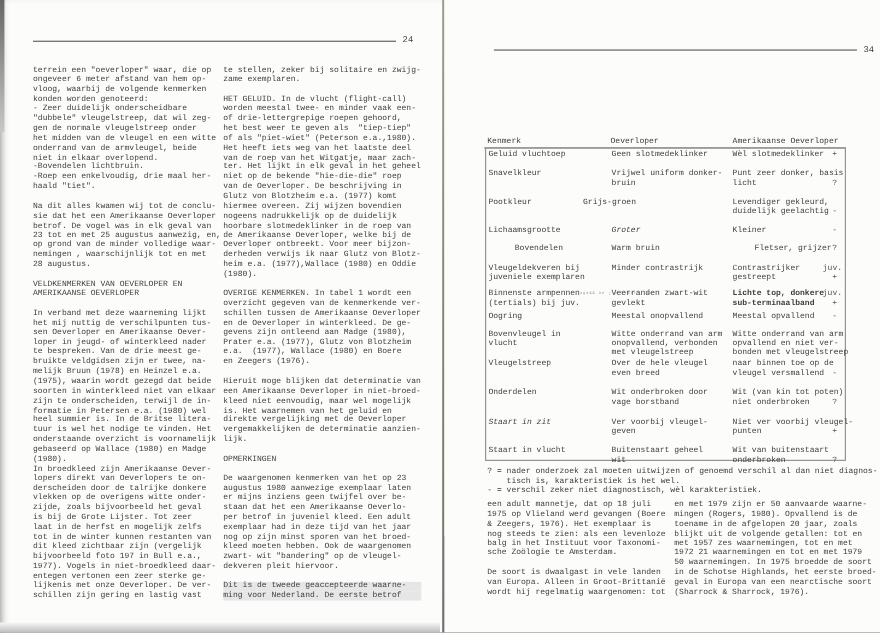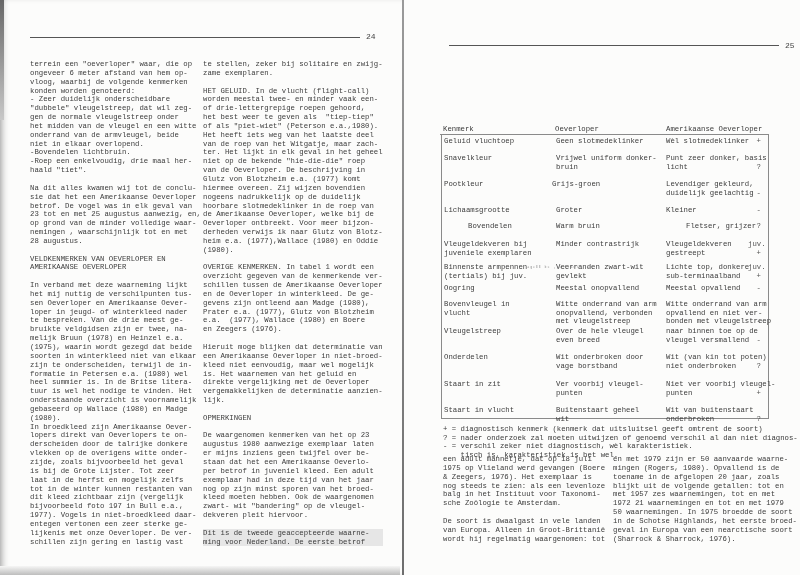--- a/index.html
+++ b/index.html
@@ -41,65 +41,65 @@
 
     <div class="col" id="lp-c1" style="left:30px; top:60px;"><div>terrein een "oeverloper" waar, die op</div><div>ongeveer 6 meter afstand van hem op-</div><div>vloog, waarbij de volgende kenmerken</div><div>konden worden genoteerd:</div><div>- Zeer duidelijk onderscheidbare</div><div>"dubbele" vleugelstreep, dat wil zeg-</div><div>gen de normale vleugelstreep onder</div><div>het midden van de vleugel en een witte</div><div>onderrand van de armvleugel, beide</div><div>niet in elkaar overlopend.</div><div>-Bovendelen lichtbruin.</div><div>-Roep een enkelvoudig, drie maal her-</div><div>haald "tiet".</div><div>&nbsp;</div><div>Na dit alles kwamen wij tot de conclu-</div><div>sie dat het een Amerikaanse Oeverloper</div><div>betrof. De vogel was in elk geval van</div><div>23 tot en met 25 augustus aanwezig, en,</div><div>op grond van de minder volledige waar-</div><div>nemingen , waarschijnlijk tot en met</div><div>28 augustus.</div><div>&nbsp;</div><div>VELDKENMERKEN VAN OEVERLOPER EN</div><div>AMERIKAANSE OEVERLOPER</div><div>&nbsp;</div><div>In verband met deze waarneming lijkt</div><div>het mij nuttig de verschilpunten tus-</div><div>sen Oeverloper en Amerikaanse Oever-</div><div>loper in jeugd- of winterkleed nader</div><div>te bespreken. Van de drie meest ge-</div><div>bruikte veldgidsen zijn er twee, na-</div><div>melijk Bruun (1978) en Heinzel e.a.</div><div>(1975), waarin wordt gezegd dat beide</div><div>soorten in winterkleed niet van elkaar</div><div>zijn te onderscheiden, terwijl de in-</div><div>formatie in Petersen e.a. (1980) wel</div><div>heel summier is. In de Britse litera-</div><div>tuur is wel het nodige te vinden. Het</div><div>onderstaande overzicht is voornamelijk</div><div>gebaseerd op Wallace (1980) en Madge</div><div>(1980).</div><div>In broedkleed zijn Amerikaanse Oever-</div><div>lopers direkt van Oeverlopers te on-</div><div>derscheiden door de talrijke donkere</div><div>vlekken op de overigens witte onder-</div><div>zijde, zoals bijvoorbeeld het geval</div><div>is bij de Grote Lijster. Tot zeer</div><div>laat in de herfst en mogelijk zelfs</div><div>tot in de winter kunnen restanten van</div><div>dit kleed zichtbaar zijn (vergelijk</div><div>bijvoorbeeld foto 197 in Bull e.a.,</div><div>1977). Vogels in niet-broedkleed daar-</div><div>entegen vertonen een zeer sterke ge-</div><div>lijkenis met onze Oeverloper. De ver-</div><div>schillen zijn gering en lastig vast</div></div>
     <div class="col" id="lp-c2" style="left:203px; top:60px;"><div>te stellen, zeker bij solitaire en zwijg-</div><div>zame exemplaren.</div><div>&nbsp;</div><div>HET GELUID. In de vlucht (flight-call)</div><div>worden meestal twee- en minder vaak een-</div><div>of drie-lettergrepige roepen gehoord,</div><div>het best weer te geven als  "tiep-tiep"</div><div>of als "piet-wiet" (Peterson e.a.,1980).</div><div>Het heeft iets weg van het laatste deel</div><div>van de roep van het Witgatje, maar zach-</div><div>ter. Het lijkt in elk geval in het geheel</div><div>niet op de bekende "hie-die-die" roep</div><div>van de Oeverloper. De beschrijving in</div><div>Glutz von Blotzheim e.a. (1977) komt</div><div>hiermee overeen. Zij wijzen bovendien</div><div>nogeens nadrukkelijk op de duidelijk</div><div>hoorbare slotmedeklinker in de roep van</div><div>de Amerikaanse Oeverloper, welke bij de</div><div>Oeverloper ontbreekt. Voor meer bijzon-</div><div>derheden verwijs ik naar Glutz von Blotz-</div><div>heim e.a. (1977),Wallace (1980) en Oddie</div><div>(1980).</div><div>&nbsp;</div><div>OVERIGE KENMERKEN. In tabel 1 wordt een</div><div>overzicht gegeven van de kenmerkende ver-</div><div>schillen tussen de Amerikaanse Oeverloper</div><div>en de Oeverloper in winterkleed. De ge-</div><div>gevens zijn ontleend aan Madge (1980),</div><div>Prater e.a. (1977), Glutz von Blotzheim</div><div>e.a.  (1977), Wallace (1980) en Boere</div><div>en Zeegers (1976).</div><div>&nbsp;</div><div>Hieruit moge blijken dat determinatie van</div><div>een Amerikaanse Oeverloper in niet-broed-</div><div>kleed niet eenvoudig, maar wel mogelijk</div><div>is. Het waarnemen van het geluid en</div><div>direkte vergelijking met de Oeverloper</div><div>vergemakkelijken de determinatie aanzien-</div><div>lijk.</div><div>&nbsp;</div><div>OPMERKINGEN</div><div>&nbsp;</div><div>De waargenomen kenmerken van het op 23</div><div>augustus 1980 aanwezige exemplaar laten</div><div>er mijns inziens geen twijfel over be-</div><div>staan dat het een Amerikaanse Oeverlo-</div><div>per betrof in juveniel kleed. Een adult</div><div>exemplaar had in deze tijd van het jaar</div><div>nog op zijn minst sporen van het broed-</div><div>kleed moeten hebben. Ook de waargenomen</div><div>zwart- wit "bandering" op de vleugel-</div><div>dekveren pleit hiervoor.</div><div>&nbsp;</div><div class="hl">Dit is de tweede geaccepteerde waarne-</div><div class="hl">ming voor Nederland. De eerste betrof</div></div>
     <div class="bottom-shade"></div>
   </div>
 
   <div class="gutter"></div>
 
   <div class="page page-right">
     <div class="header-rule" style="left:45px; top:45px; width:330px;"></div>
-    <div class="page-num" style="left:381px; top:41px;">25</div>
+    <div class="page-num" style="left:381px; top:41px;">34</div>
   </div>
 
 
   <div class="tab-head" style="left:443px;">Kenmerk</div>
   <div class="tab-head" style="left:555px;">Oeverloper</div>
   <div class="tab-head" style="left:666px;">Amerikaanse Oeverloper</div>
   <div class="tab-head-line"></div>
   <div class="tab-box"></div>
   <div id="table-rows">
       <div class="trow" style="left: 444px; top: 137px;">Geluid vluchtoep</div>
       <div class="trow" style="left: 556px; top: 137px;">Geen slotmedeklinker</div>
       <div class="trow" style="left: 666px; top: 137px;">Wèl slotmedeklinker</div>
       <div class="mark" style="left: 745px; top: 137px;">+</div>
       <div class="trow" style="left: 444px; top: 154px;">Snavelkleur</div>
       <div class="trow" style="left: 556px; top: 154px;">Vrijwel uniform donker-
 bruin</div>
       <div class="trow" style="left: 666px; top: 154px;">Punt zeer donker, basis
 licht</div>
       <div class="mark" style="left: 745px; top: 162.5px;">?</div>
       <div class="trow" style="left: 444px; top: 180px;">Pootkleur</div>
-      <div class="trow" style="left: 552px; top: 180px;">Grijs-groen</div>
+      <div class="trow" style="left: 530px; top: 180px;">Grijs-groen</div>
       <div class="trow" style="left: 666px; top: 180px;">Levendiger gekleurd,
 duidelijk geelachtig</div>
       <div class="mark" style="left: 745px; top: 188.5px;">-</div>
       <div class="trow" style="left: 444px; top: 206px;">Lichaamsgrootte</div>
-      <div class="trow" style="left: 556px; top: 206px;">Groter</div>
+      <div class="trow" style="left: 556px; top: 206px; font-style: italic;">Groter</div>
       <div class="trow" style="left: 666px; top: 206px;">Kleiner</div>
       <div class="mark" style="left: 745px; top: 206px;">-</div>
       <div class="trow" style="left: 468px; top: 222px;">Bovendelen</div>
       <div class="trow" style="left: 556px; top: 222px;">Warm bruin</div>
       <div class="trow" style="left: 666px; top: 222px; padding-left: 20px;">Fletser, grijzer</div>
       <div class="mark" style="left: 745px; top: 222px;">?</div>
       <div class="trow" style="left: 444px; top: 240px;">Vleugeldekveren bij
 juveniele exemplaren</div>
       <div class="trow" style="left: 556px; top: 240px;">Minder contrastrijk</div>
-      <div class="trow" style="left: 666px; top: 240px;">Vleugeldekveren
+      <div class="trow" style="left: 666px; top: 240px;">Contrastrijker
 gestreept</div>
       <div class="mark" style="left: 748px; top: 240px;">juv.</div>
       <div class="mark" style="left: 745px; top: 248.5px;">+</div>
       <div class="trow" style="left: 444px; top: 263px;">Binnenste armpennen
 (tertials) bij juv.</div>
       <div class="trow" style="left: 556px; top: 263px;">Veerranden zwart-wit
 gevlekt</div>
-      <div class="trow" style="left: 666px; top: 263px;">Lichte top, donkere
+      <div class="trow" style="left: 666px; top: 263px; font-weight: bold;">Lichte top, donkere
 sub-terminaalband</div>
       <div class="mark" style="left: 748px; top: 263px;">juv.</div>
       <div class="mark" style="left: 745px; top: 271.5px;">+</div>
       <div class="trow" style="left: 444px; top: 284px;">Oogring</div>
       <div class="trow" style="left: 556px; top: 284px;">Meestal onopvallend</div>
       <div class="trow" style="left: 666px; top: 284px; font-family: Liberation Mono, monospace;">Meestal opvallend</div>
       <div class="mark" style="left: 745px; top: 284px;">-</div>
       <div class="trow" style="left: 444px; top: 300px;">Bovenvleugel in
 vlucht</div>
       <div class="trow" style="left: 556px; top: 300px;">Witte onderrand van arm
@@ -114,32 +114,32 @@
 even breed</div>
       <div class="trow" style="left: 666px; top: 327px;">naar binnen toe op de
 vleugel versmallend</div>
       <div class="mark" style="left: 745px; top: 335.5px;">-</div>
       <div class="trow" style="left: 444px; top: 353px;">Onderdelen</div>
       <div class="trow" style="left: 556px; top: 353px;">Wit onderbroken door
 vage borstband</div>
       <div class="trow" style="left: 666px; top: 353px;">Wit (van kin tot poten)
 niet onderbroken</div>
       <div class="mark" style="left: 745px; top: 361.5px;">?</div>
-      <div class="trow" style="left: 444px; top: 380px;">Staart in zit</div>
+      <div class="trow" style="left: 444px; top: 380px; font-style: italic;">Staart in zit</div>
       <div class="trow" style="left: 556px; top: 380px;">Ver voorbij vleugel-
-punten</div>
+geven</div>
       <div class="trow" style="left: 666px; top: 380px;">Niet ver voorbij vleugel-
 punten</div>
       <div class="mark" style="left: 745px; top: 388.5px;">+</div>
       <div class="trow" style="left: 444px; top: 406px;">Staart in vlucht</div>
       <div class="trow" style="left: 556px; top: 406px;">Buitenstaart geheel
 wit</div>
       <div class="trow" style="left: 666px; top: 406px;">Wit van buitenstaart
 onderbroken</div>
       <div class="mark" style="left: 745px; top: 414.5px;">?</div>
     </div>
   <div class="scribble">ᵃᵍᵉᴱᴱ ᵇᵉ : ᵃ ˡᶠᵃᵘᵗᵗ ᵗᵃᵐ</div>
 
-  <div class="legend" id="legend"><div>+ = diagnostisch kenmerk (kenmerk dat uitsluitsel geeft omtrent de soort)</div><div>? = nader onderzoek zal moeten uitwijzen of genoemd verschil al dan niet diagnos-</div><div>- = verschil zeker niet diagnostisch, wèl karakteristiek.</div><div>    tisch is, karakteristiek is het wel.</div></div>
+  <div class="legend" id="legend"><div>? = nader onderzoek zal moeten uitwijzen of genoemd verschil al dan niet diagnos-</div><div>    tisch is, karakteristiek is het wel.</div><div>- = verschil zeker niet diagnostisch, wèl karakteristiek.</div></div>
 
   <div class="col" id="rp-c1" style="left:443px; top:455px;"><div>een adult mannetje, dat op 18 juli</div><div>1975 op Vlieland werd gevangen (Boere</div><div>&amp; Zeegers, 1976). Het exemplaar is</div><div>nog steeds te zien: als een levenloze</div><div>balg in het Instituut voor Taxonomi-</div><div>sche Zoölogie te Amsterdam.</div><div>&nbsp;</div><div>De soort is dwaalgast in vele landen</div><div>van Europa. Alleen in Groot-Brittanië</div><div>wordt hij regelmatig waargenomen: tot</div></div>
   <div class="col" id="rp-c2" style="left:613px; top:455px;"><div>en met 1979 zijn er 50 aanvaarde waarne-</div><div>mingen (Rogers, 1980). Opvallend is de</div><div>toename in de afgelopen 20 jaar, zoals</div><div>blijkt uit de volgende getallen: tot en</div><div>met 1957 zes waarnemingen, tot en met</div><div>1972 21 waarnemingen en tot en met 1979</div><div>50 waarnemingen. In 1975 broedde de soort</div><div>in de Schotse Highlands, het eerste broed-</div><div>geval in Europa van een nearctische soort</div><div>(Sharrock &amp; Sharrock, 1976).</div></div>
 </div>
 
 </body></html>

